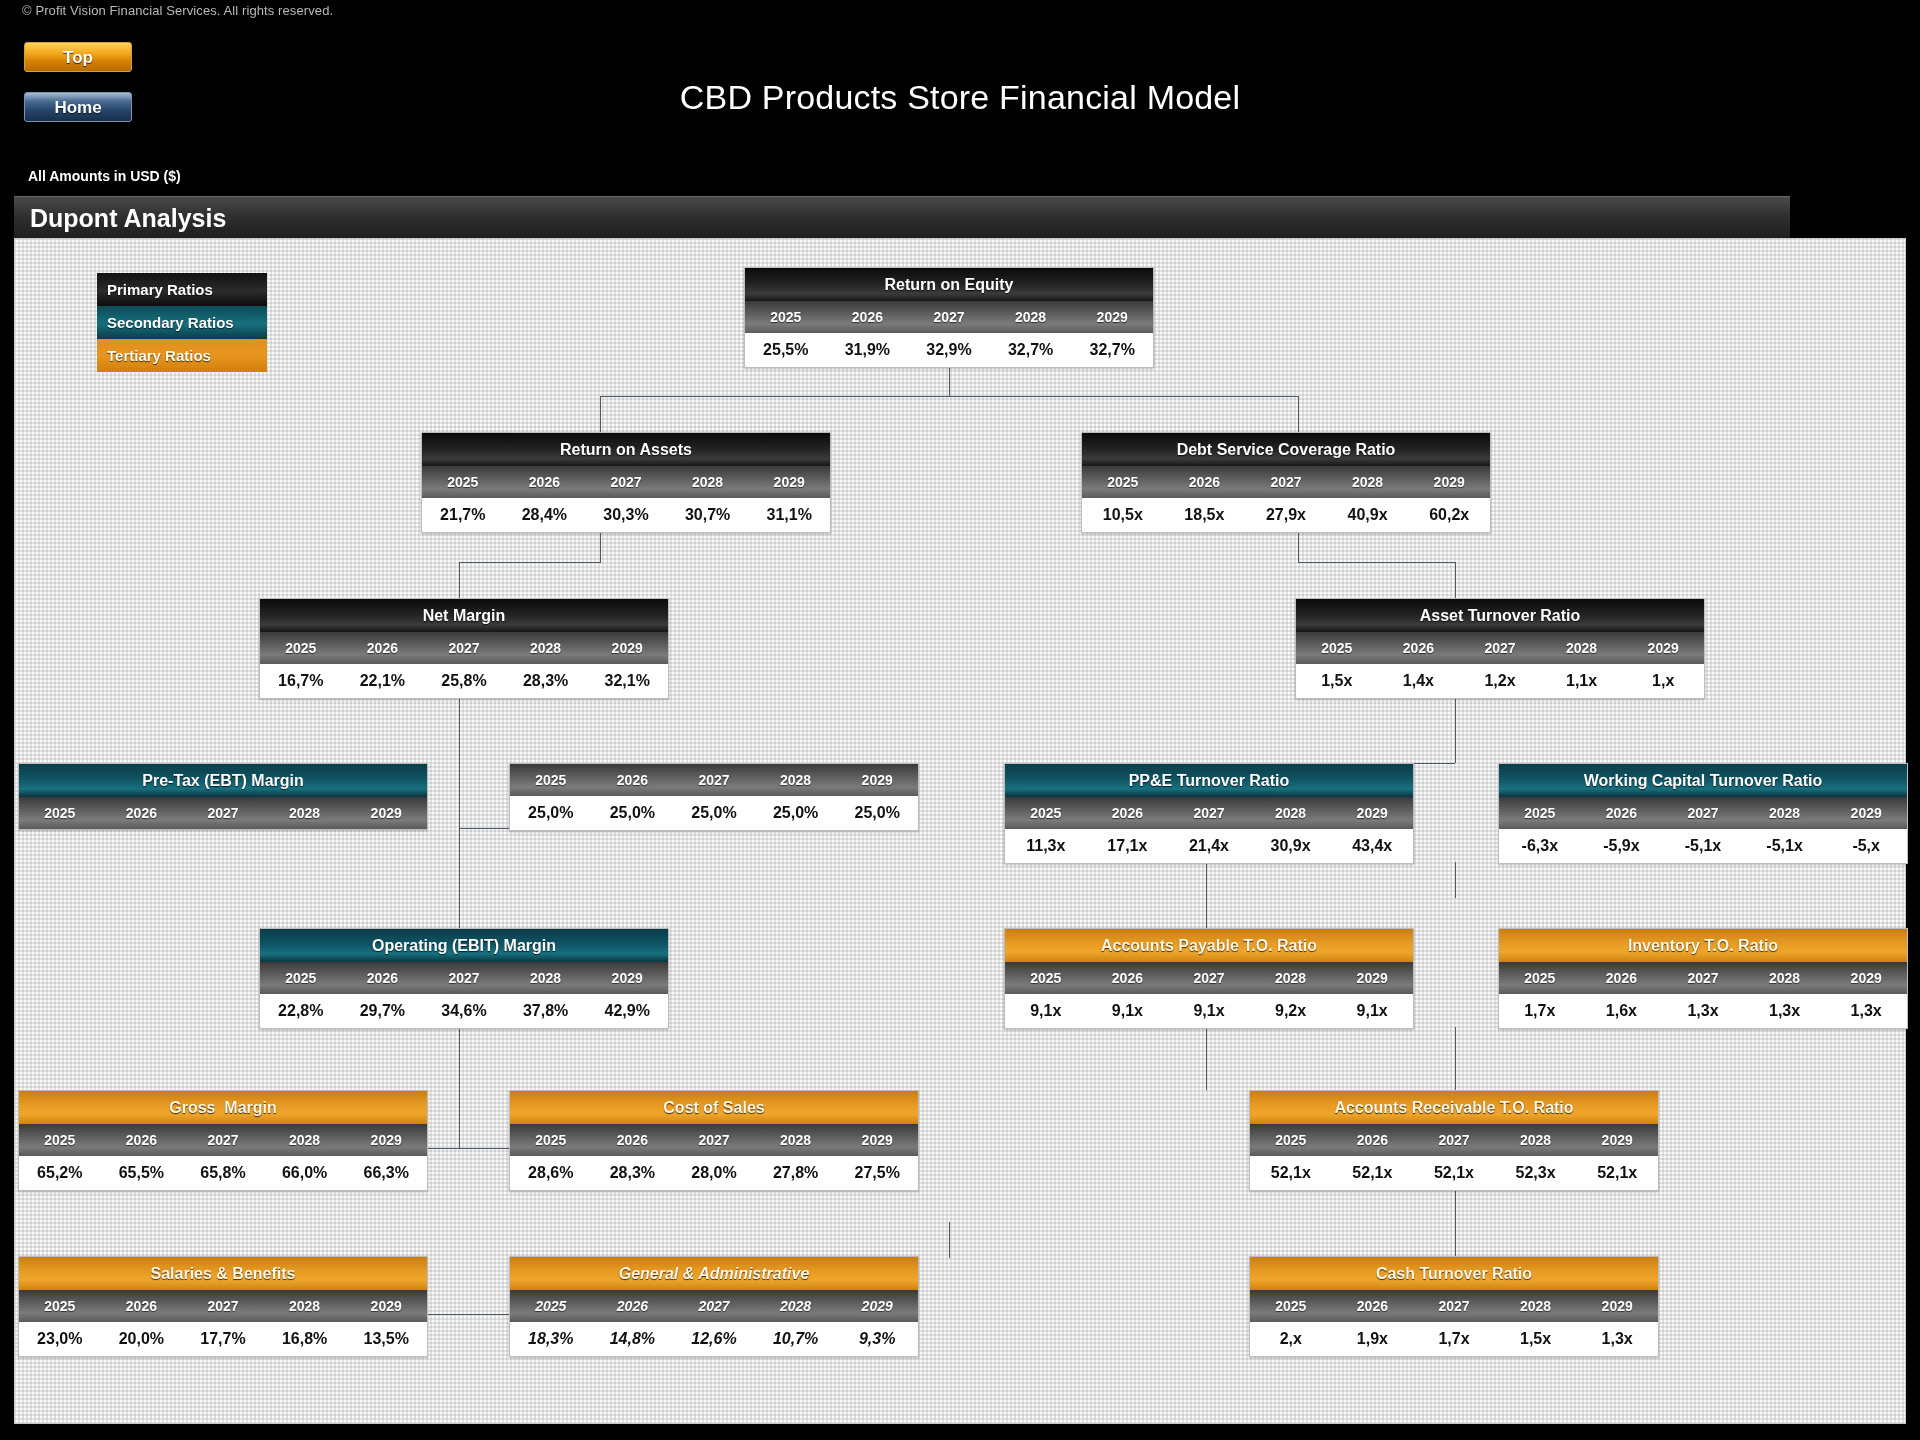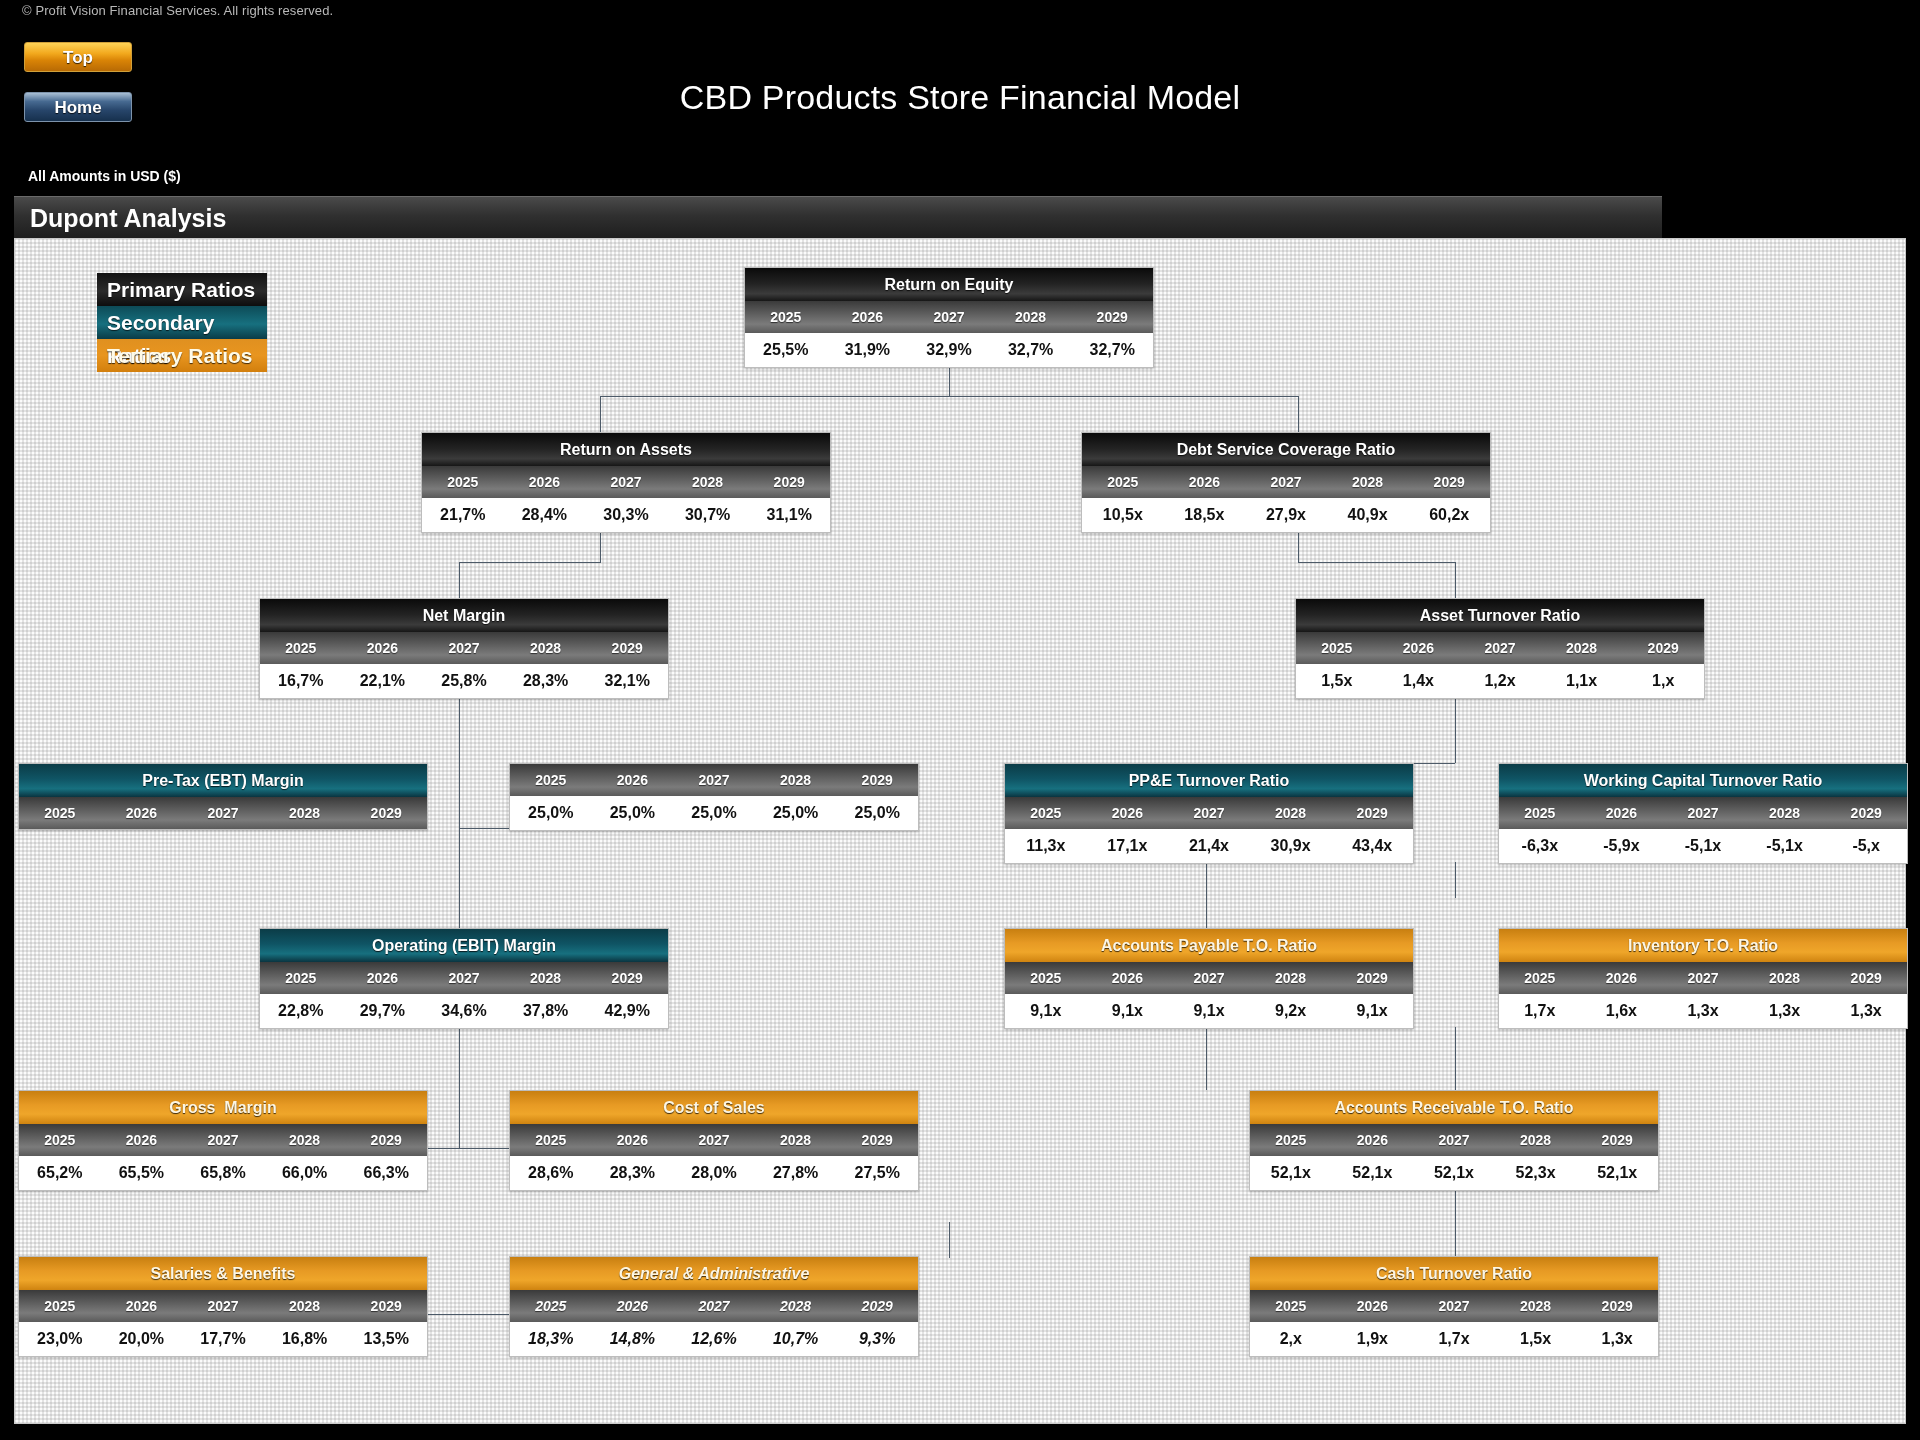--- a/index.html
+++ b/index.html
@@ -38,21 +38,21 @@
     text-align:center; font-size:34px; color:#fff; font-weight:400;
     letter-spacing:.2px;
   }
   .amounts {
     position:absolute; left:28px; top:168px;
     font-size:14px; font-weight:700; color:#fff;
   }
 
   
   .section-band {
-    position:absolute; left:14px; top:196px; width:1648px; height:42px;
+    position:absolute; left:14px; top:196px; width:1776px; height:42px;
     background:linear-gradient(180deg,#4a4a4a 0%,#303030 45%,#1e1e1e 100%);
     border-top:1px solid #6a6a6a;
   }
   .section-band span {
     position:absolute; left:16px; top:7px;
     font-size:25px; font-weight:700; color:#fff;
   }
 
   
   .panel {
@@ -63,21 +63,21 @@
       radial-gradient(rgba(170,170,170,.35) 1px, transparent 1px);
     background-size:4px 4px, 4px 4px;
     background-position:0 0, 2px 2px;
     border:1px solid #c9c9c9;
   }
 
   
   .legend { position:absolute; left:82px; top:34px; width:170px; }
   .legend-row {
     height:33px; line-height:33px; padding-left:10px;
-    font-size:21px; font-weight:600; color:#fff;
+    font-size:15px; font-weight:600; color:#fff;
     text-shadow:0 1px 1px rgba(0,0,0,.7);
   }
   .legend-row.primary   { background:linear-gradient(180deg,#121212 0%,#2b2b2b 55%,#0d0d0d 100%); }
   .legend-row.secondary { background:linear-gradient(180deg,#0d4b57 0%,#17707f 55%,#0a3c47 100%); }
   .legend-row.tertiary  { background:linear-gradient(180deg,#e09020 0%,#e8951f 50%,#d27f0d 100%); color:#fffbe8; }
 
   
   .ln { position:absolute; background:#4c5a68; z-index:1; }
   .lnh { height:1px; }
   .lnv { width:1px; }

